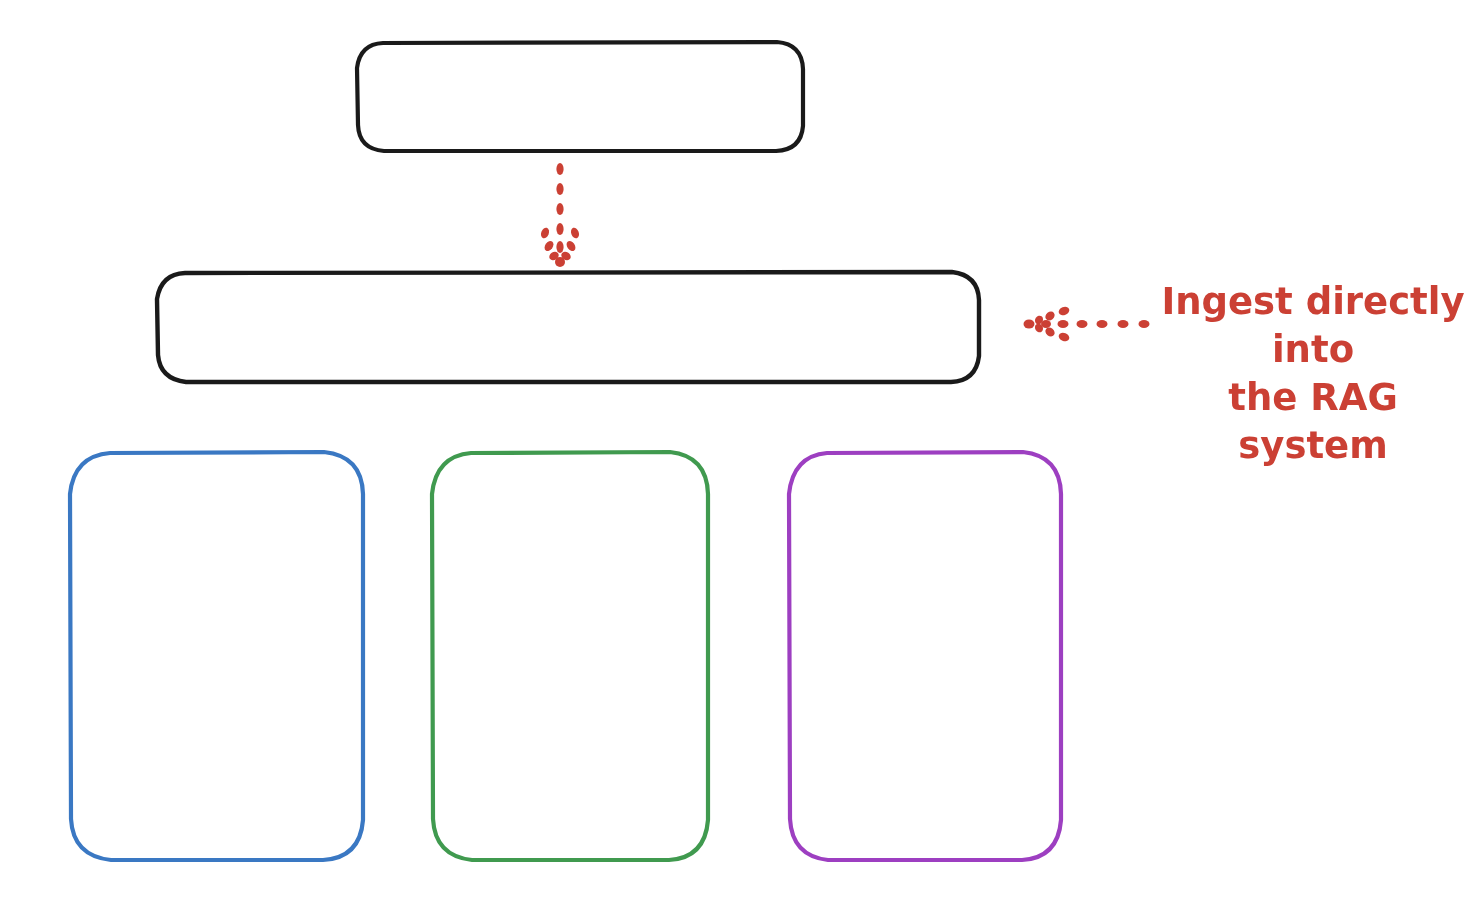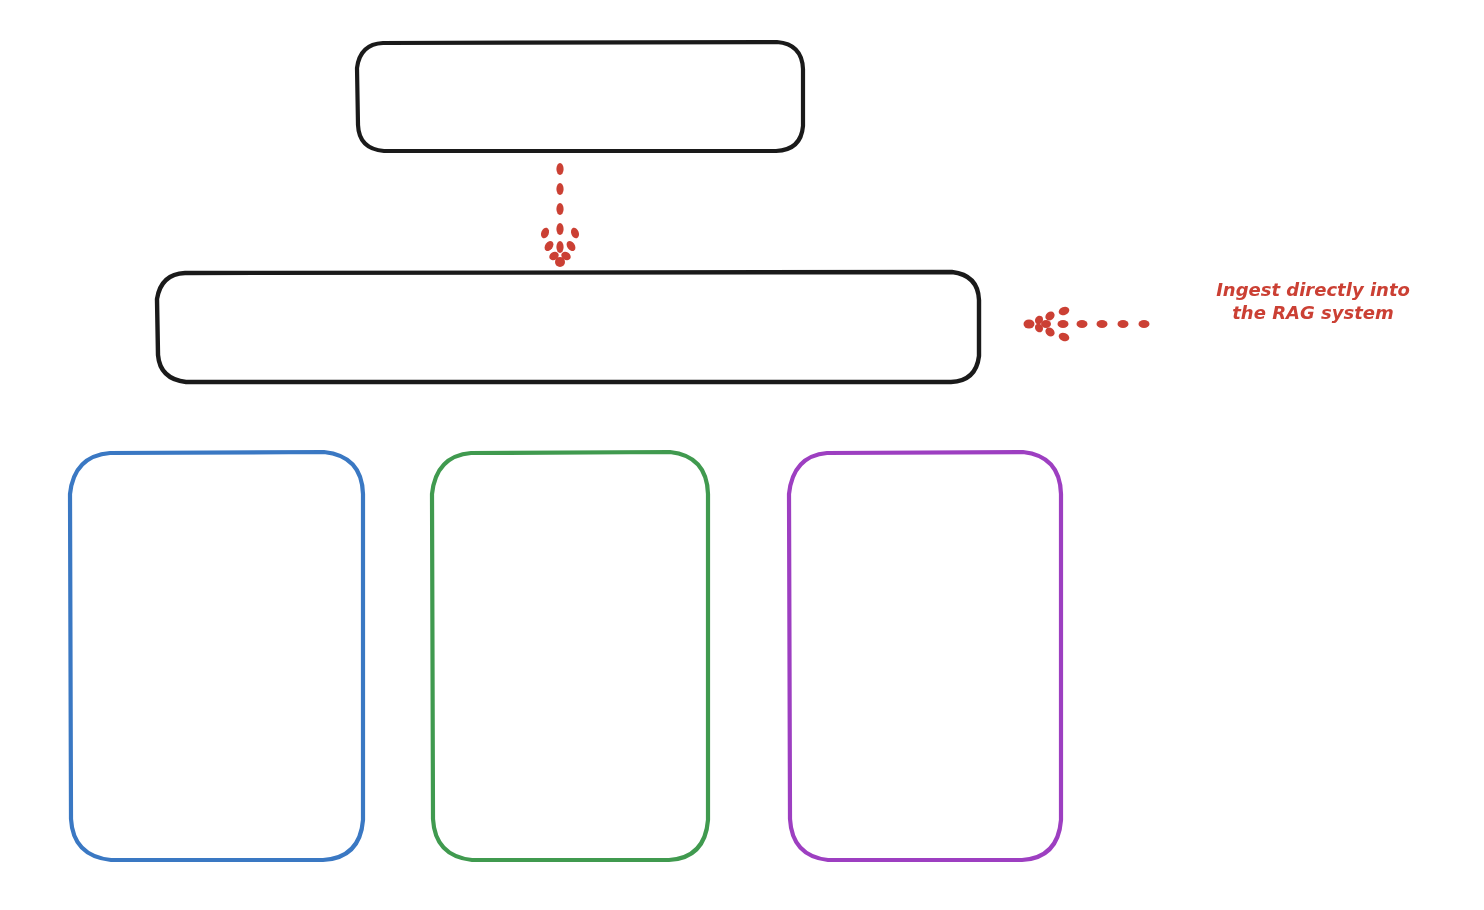--- a/index.html
+++ b/index.html
@@ -89,23 +89,22 @@
   }
 
   
   #ingest-note {
     position: absolute;
     left: 1148px;
     top: 278px;
     width: 330px;
     color: #cb4034;
     font-family: "DejaVu Sans", sans-serif;
-    font-size: 18px;
+    font-size: 37px;
     font-weight: 600;
-    font-style: italic;
     line-height: 1.3;
     text-align: center;
     white-space: pre-line;
   }
 
   
   #agent-to-rag-arrow {
     position: absolute;
     left: 520px;
     top: 163px;

